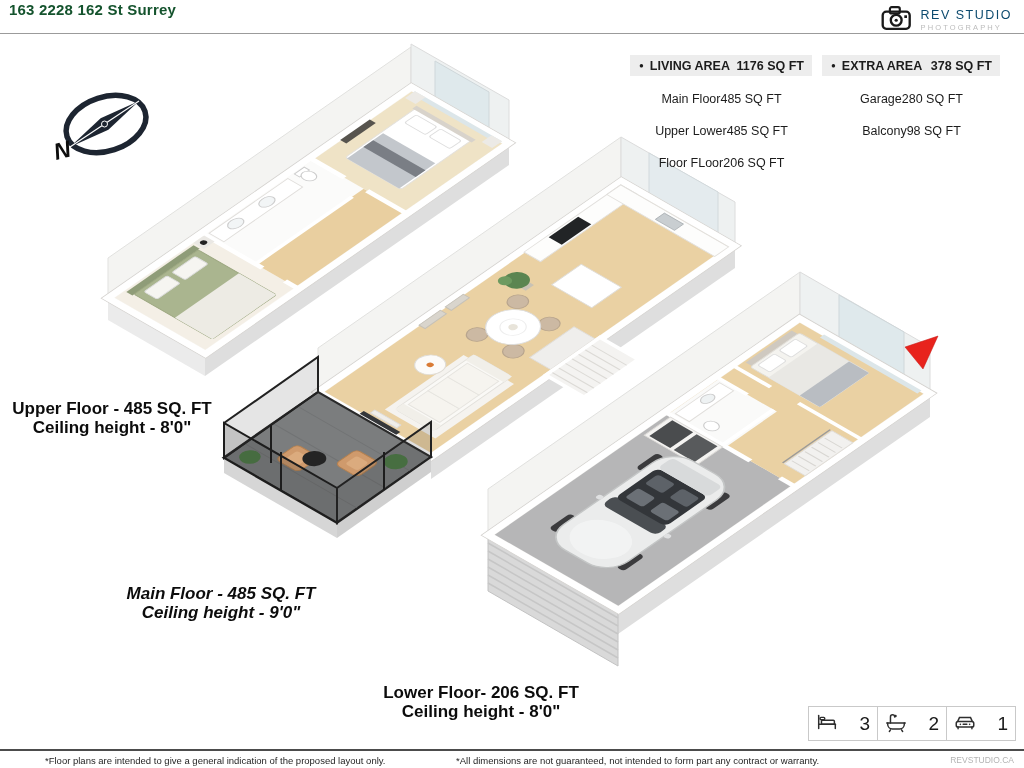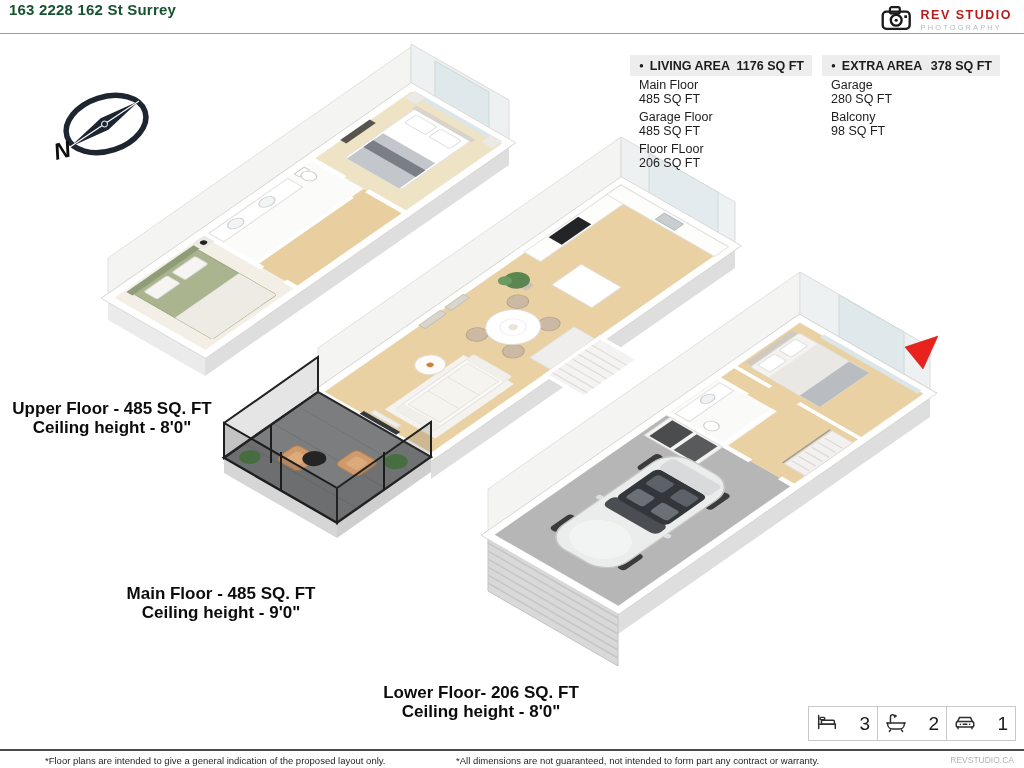--- a/index.html
+++ b/index.html
@@ -7,34 +7,34 @@
     width:1024px;height:768px;position:relative;overflow:hidden;
     background:#ffffff;font-family:"Liberation Sans", sans-serif;color:#111;
   }
   .abs{position:absolute;}
   
   .page-title{left:9px;top:1px;font-size:15px;font-weight:700;letter-spacing:.2px;color:#14532d;}
   .header-line{left:0;top:33px;width:1024px;height:1px;background:#9b9b9b;}
   
   .logo{right:12px;top:4px;display:flex;align-items:center;gap:5px;}
   .logo-text{display:flex;flex-direction:column;line-height:1;}
-  .logo-brand{font-size:12.5px;font-weight:700;letter-spacing:1.5px;color:#b91c1c;}
+  .logo-brand{font-size:12.5px;font-weight:400;letter-spacing:1.5px;color:#0c4a6e;}
   .logo-sub{font-size:7.5px;letter-spacing:2.1px;color:#bcbcbc;margin-top:2px;}
   
   .area-table{top:55px;font-size:12.5px;color:#1c1c1c;}
   .at-living{left:630px;width:182px;}
   .at-extra{left:822px;width:178px;}
   .at-header{display:flex;justify-content:space-between;align-items:center;background:#ededed;font-weight:700;padding:4px 8px 4px 9px;height:13px;}
   .at-bullet{font-size:8px;margin-right:6px;}
   .at-hlabel{flex:1;text-align:left;}
-  .at-row{display:flex;justify-content:center;padding:2px 8px 2px 9px;line-height:14px;flex-direction:column;}
+  .at-row{display:flex;justify-content:center;padding:16px 8px 2px 9px;line-height:14px;}
   
   .floor-label{font-weight:700;font-size:17px;line-height:19px;text-align:center;transform:translateX(-50%);white-space:nowrap;color:#0c0c0c;}
   .fl-upper{left:112px;top:399px;}
-  .fl-main{left:221px;top:584px;}
+  .fl-main{left:221px;top:584px;font-style:italic;}
   .fl-lower{left:481px;top:683px;}
   
   .summary{right:8px;top:706px;display:flex;}
   .sum-cell{width:55px;height:33px;border:1px solid #c9c9c9;border-left:none;display:flex;align-items:center;justify-content:space-between;padding:0 7px 0 6px;background:#fff;}
   .sum-cell:first-child{border-left:1px solid #c9c9c9;}
   .sum-num{font-size:19px;color:#1a1a1a;}
   
   .footer-line{left:0;top:749px;width:1024px;height:2px;background:#4c4c4c;}
   .footer-text{top:755px;font-size:9.5px;color:#1f1f1f;}
   .ft-left{left:45px;}
@@ -316,21 +316,21 @@
   <div class="at-header">
     <span class="at-bullet">●</span>
     <span class="at-hlabel">LIVING AREA</span>
     <span>1176 SQ FT</span>
   </div>
   <div class="at-row">
     <span>Main Floor</span>
     <span>485 SQ FT</span>
   </div>
   <div class="at-row">
-    <span>Garage Floor</span>
+    <span>Upper Lower</span>
     <span>485 SQ FT</span>
   </div>
   <div class="at-row">
     <span>Floor FLoor</span>
     <span>206 SQ FT</span>
   </div>
 </div>
 
 <div class="abs area-table at-extra">
   <div class="at-header">

